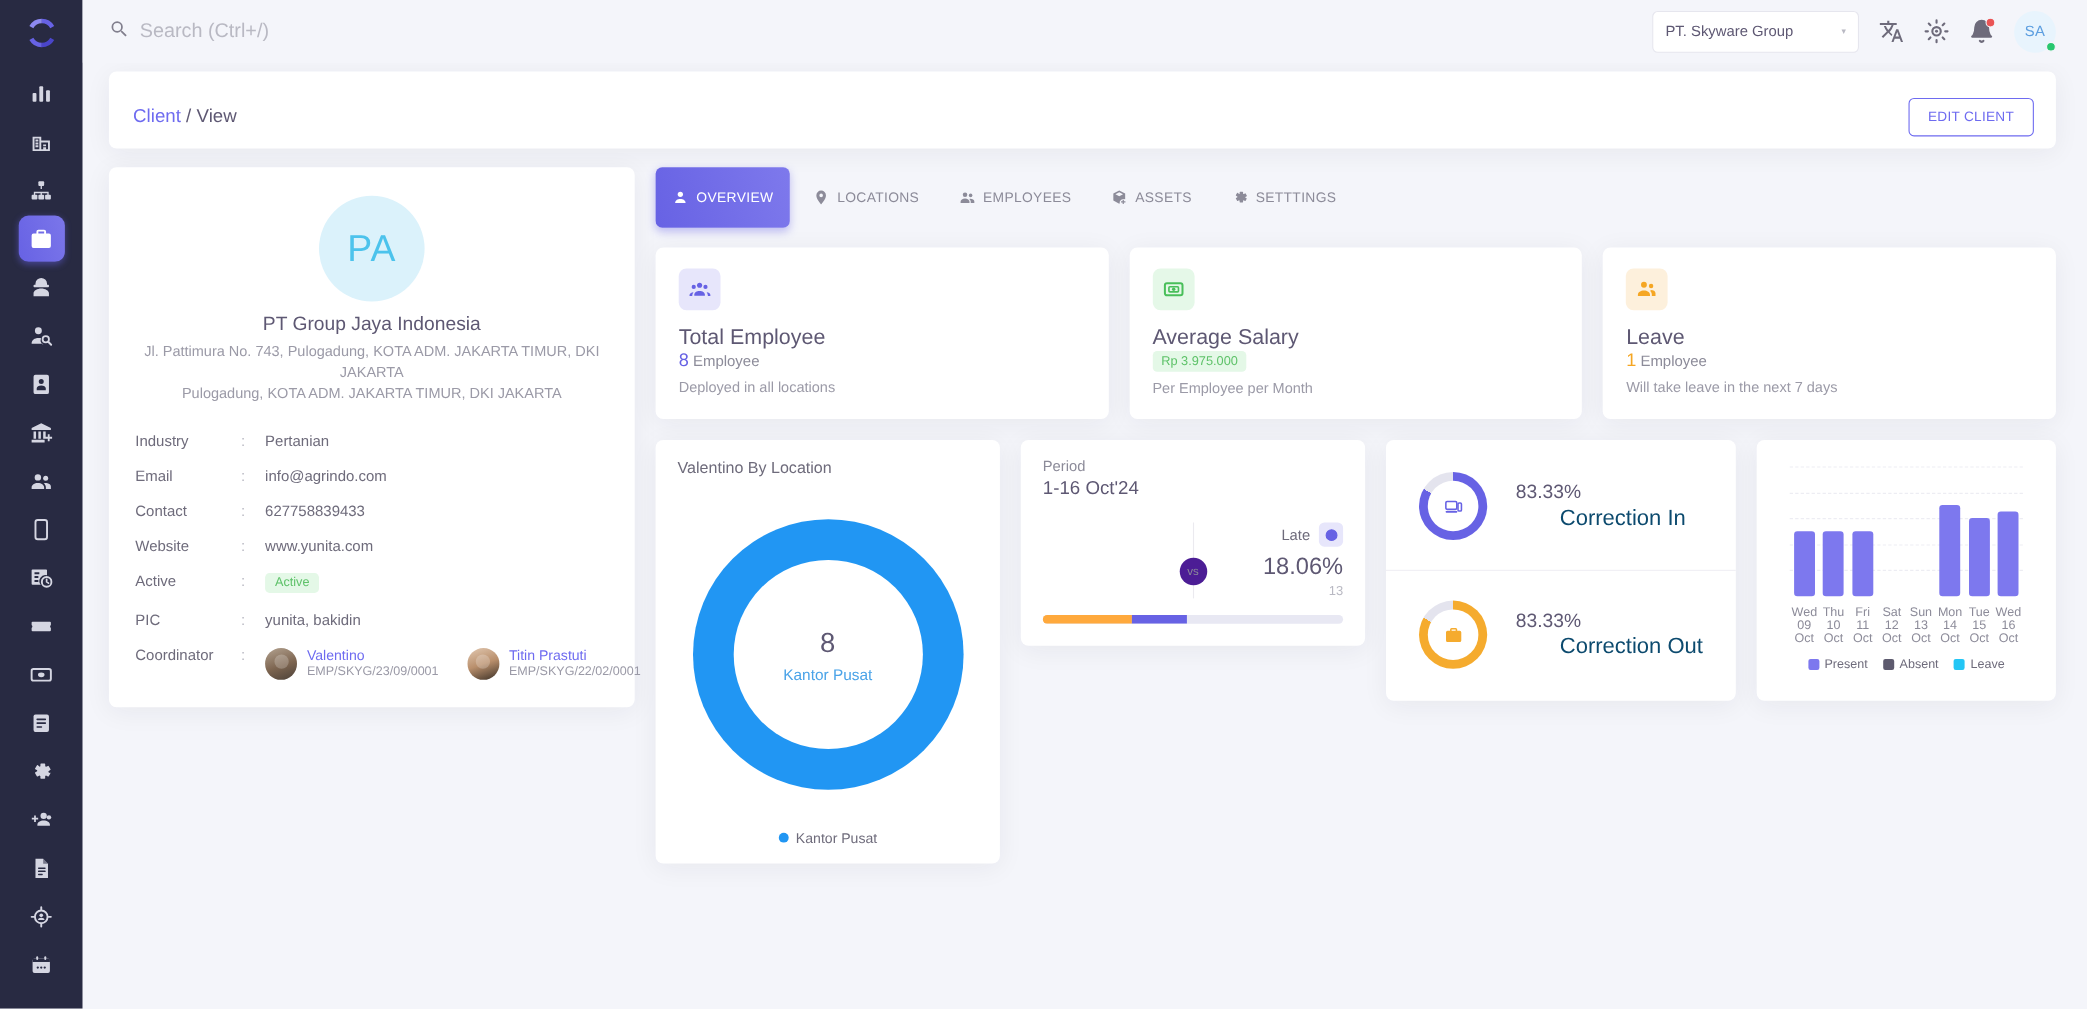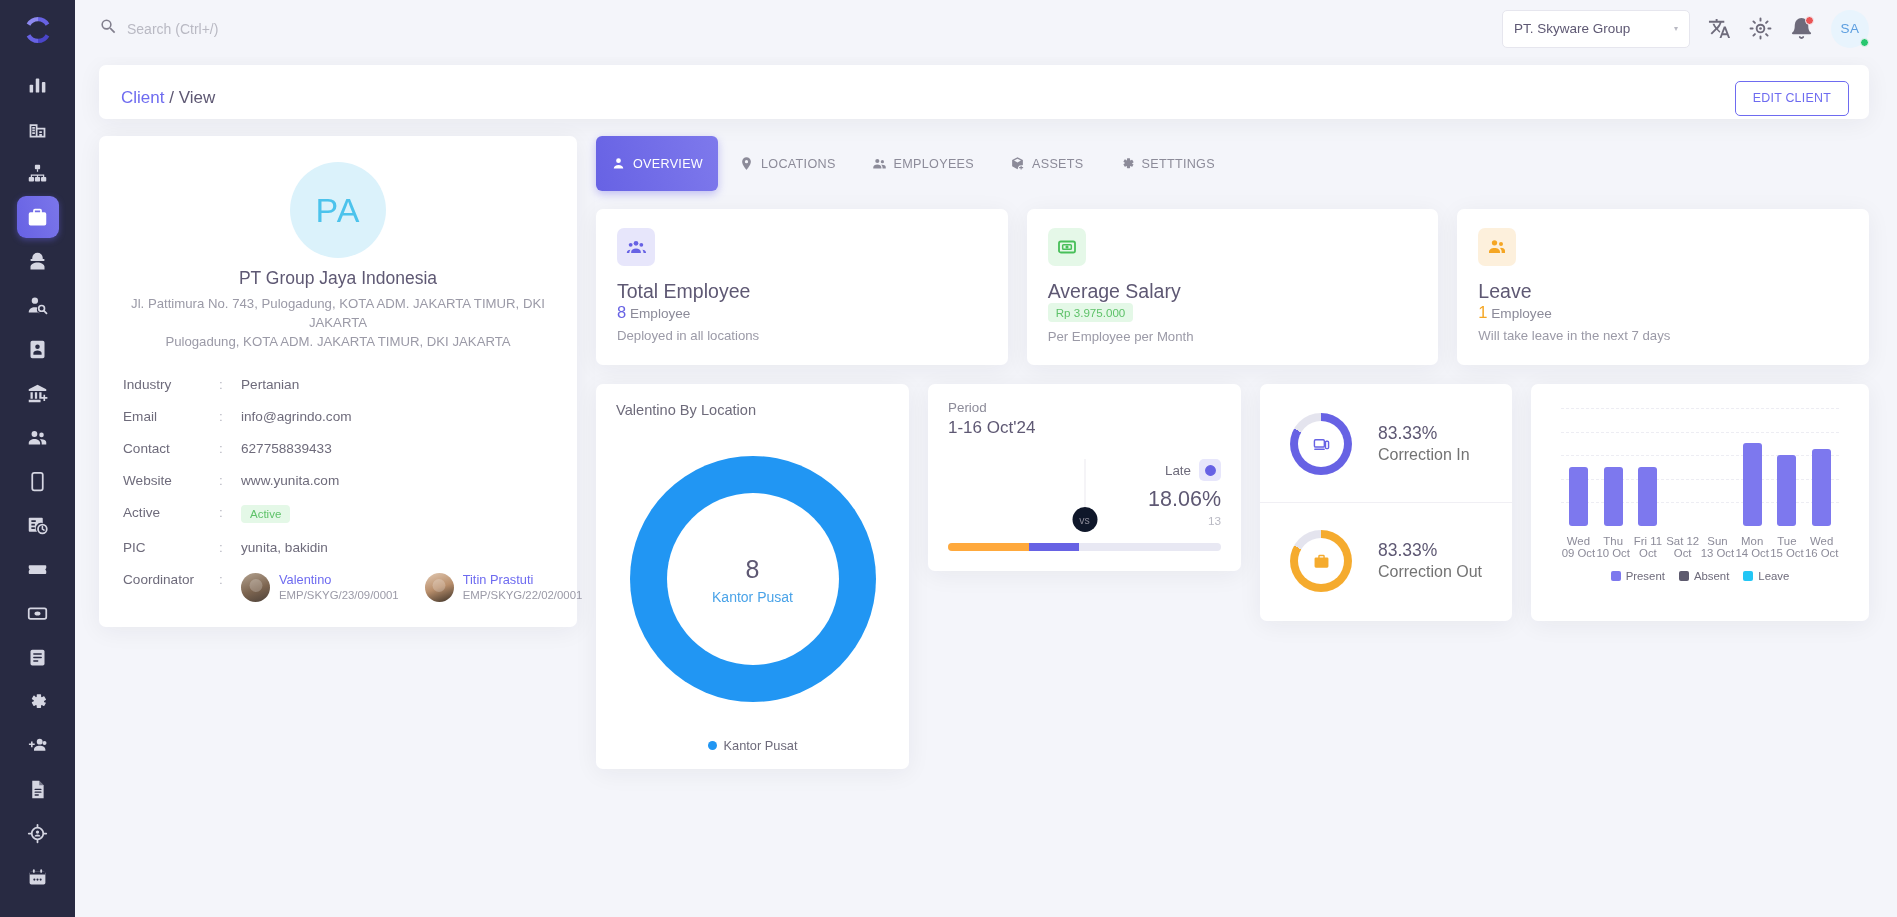--- a/index.html
+++ b/index.html
@@ -49,21 +49,21 @@
     height: 57px; flex: 0 0 57px;
     display: flex; align-items: center;
     padding: 0 28px 0 24px;
     background: #f4f5fa;
   }
   #search-wrap { display: flex; align-items: center; gap: 9px; flex: 1; }
   #search-wrap svg { width: 19px; height: 19px; fill: #6e6b7b; opacity: .85; }
   #search-input {
     border: none; outline: none; background: transparent;
     font-family: "Liberation Sans", sans-serif;
-    font-size: 14px; color: #6e6b7b; width: 340px;
+    font-size: 18px; color: #6e6b7b; width: 340px;
   }
   #search-input::placeholder { color: #b9b9c3; }
   #topbar-right { display: flex; align-items: center; gap: 18px; }
   #org-select {
     width: 188px; height: 38px;
     background: #fff; border: 1px solid #e6e6ee; border-radius: 5px;
     display: flex; align-items: center; justify-content: space-between;
     padding: 0 11px; cursor: pointer;
   }
   #org-select .lbl { font-size: 13.5px; color: #5e5873; }
@@ -92,21 +92,21 @@
   #content { flex: 1; padding: 8px 28px 18px 24px; overflow: hidden; }
 
   .card {
     background: #fff;
     border-radius: 7px;
     box-shadow: 0 4px 24px 0 rgba(34,41,47,.06);
   }
 
   
   #crumbbar {
-    height: 54px;
+    height: 70px;
     display: flex; align-items: center; justify-content: space-between;
     padding: 12px 20px 0 22px;
     margin-bottom: 17px;
   }
   #crumb { font-size: 17px; color: #5e5873; }
   #crumb .lnk { color: #6e6bf0; cursor: pointer; }
   #crumb .sep { color: #5e5873; }
   #edit-client-btn {
     border: 1px solid #6e6bf0; color: #6e6bf0; background: #fff;
     border-radius: 5px; height: 35px; padding: 0 17px;
@@ -234,23 +234,23 @@
     display: flex; align-items: center; justify-content: center;
   }
   .vs-ic svg { width: 13px; height: 13px; fill: currentColor; display:block; }
   .vs-pct { font-size: 21.5px; color: #5e5873; line-height: 1.15; }
   .vs-cnt { font-size: 11.8px; color: #b9b9c3; margin-top: 2px; }
   #vs-divider {
     position: absolute; left: 50%; top: 0; bottom: 0;
     width: 1px; background: #ebeaef; transform: translateX(-50%);
   }
   #vs-badge {
-    position: absolute; left: 50%; top: 48px; transform: translateX(-50%);
+    position: absolute; left: 50%; top: 32px; transform: translateX(-50%);
     width: 25px; height: 25px; border-radius: 50%;
-    background: #0f172a; color: #8c8b99;
+    background: #4c1d95; color: #8c8b99;
     font-size: 10.5px; display: flex; align-items: center; justify-content: center;
     z-index: 2;
   }
   #vs-bar {
     margin-top: 15px; height: 8px; border-radius: 4px;
     background: #e8e8f3; display: flex; overflow: hidden;
   }
   #vs-bar .seg-early { background: #ffa93c; }
   #vs-bar .seg-late { background: #6762e4; }
 
@@ -259,21 +259,21 @@
   .corr-row { display: flex; align-items: center; gap: 26px; padding: 27px 30px; }
   .corr-row + .corr-row { border-top: 1px solid #f0eff4; }
   .donut-sm { position: relative; width: 62px; height: 62px; flex: 0 0 62px; }
   .donut-sm .hole2 {
     position: absolute; left: 50%; top: 50%; transform: translate(-50%,-50%);
     width: 46px; height: 46px; border-radius: 50%; background: #fff;
     display: flex; align-items: center; justify-content: center;
   }
   .donut-sm .hole2 svg { width: 17px; height: 17px; fill: currentColor; display:block; }
   .corr-pct { font-size: 17.5px; color: #5e5873; line-height: 1.3; }
-  .corr-lbl { font-size: 16px; color: #737373; line-height: 1.3; }
+  .corr-lbl { font-size: 20px; color: #0c4a6e; line-height: 1.3; margin-left: 40px; }
 
   
   #bar-card { flex: 1; padding: 16px 20px 14px; min-height: 185px; }
   #chart-area { position: relative; height: 118px; margin: 8px 10px 0 10px; }
   .gridline { position: absolute; left: 0; right: 0; border-top: 1px dashed #ededf3; }
   #bars { position: absolute; left: 0; right: 0; bottom: 0; height: 100%; display: flex; }
   .bar-slot { flex: 1; display: flex; align-items: flex-end; justify-content: center; height: 100%; }
   .bar { width: 19px; border-radius: 3px; background: #7d78ee; }
   #axis-labels { display: flex; margin: 9px 10px 0 10px; }
   .axis-lbl { flex: 1; text-align: center; font-size: 11.4px; color: #8c8b99; }

